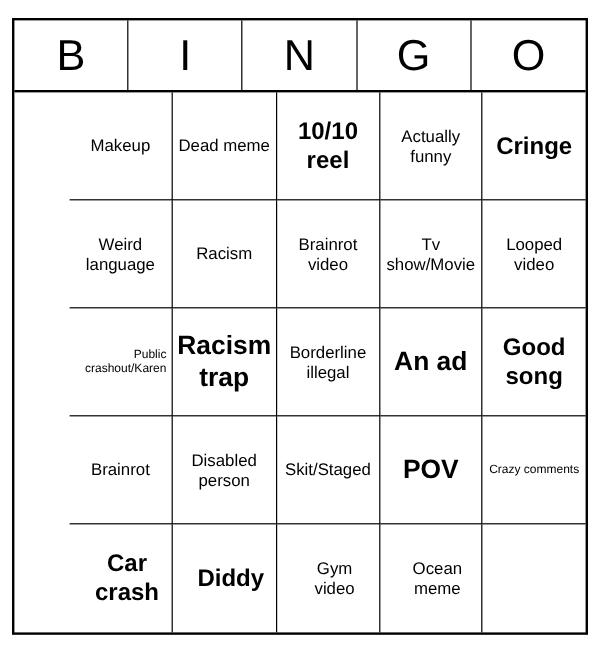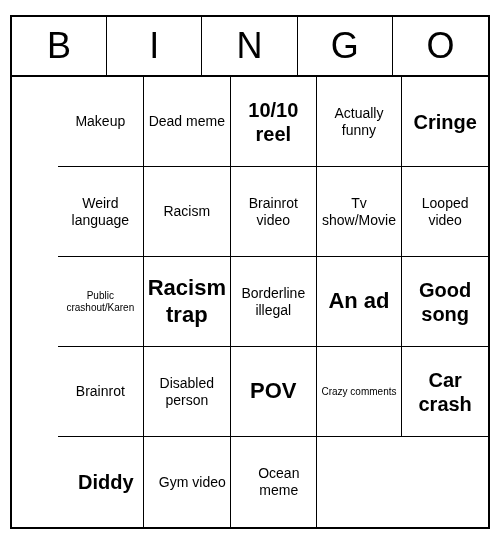--- a/index.html
+++ b/index.html
@@ -79,20 +79,21 @@
       font-size: 22px;
       font-weight: bold;
     }
 
     .bingo-cell.small-text {
       font-size: 14px;
     }
 
     .bingo-cell.xsmall-text {
       font-size: 10px;
+      text-align: right;
     }
   </style>
 </head>
 <body>
 
 <div class="bingo-card">
   <div class="bingo-header">
   <div class="bingo-header-cell">B</div>
       <div class="bingo-header-cell">I</div>
       <div class="bingo-header-cell">N</div>
@@ -110,20 +111,21 @@
       <div class="bingo-cell ">Brainrot video</div>
       <div class="bingo-cell small-text">Tv show/Movie</div>
       <div class="bingo-cell ">Looped video</div>
       <div class="bingo-cell xsmall-text">Public crashout/Karen</div>
       <div class="bingo-cell xlarge-text">Racism trap</div>
       <div class="bingo-cell small-text">Borderline illegal</div>
       <div class="bingo-cell xlarge-text">An ad</div>
       <div class="bingo-cell large-text">Good song</div>
       <div class="bingo-cell ">Brainrot</div>
       <div class="bingo-cell ">Disabled person</div>
+      <div class="bingo-cell small-text">Skit/Staged</div>
       <div class="bingo-cell xlarge-text">POV</div>
       <div class="bingo-cell xsmall-text">Crazy comments</div>
       <div class="bingo-cell large-text">Car crash</div>
       <div class="bingo-cell large-text">Diddy</div>
       <div class="bingo-cell ">Gym video</div>
       <div class="bingo-cell ">Ocean meme</div>
     </div>
 </div>
 
 </body></html>

